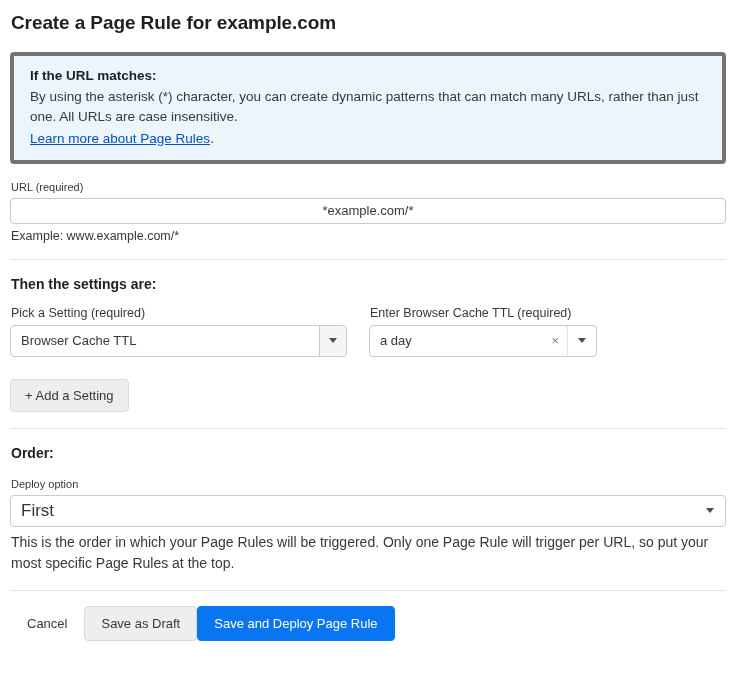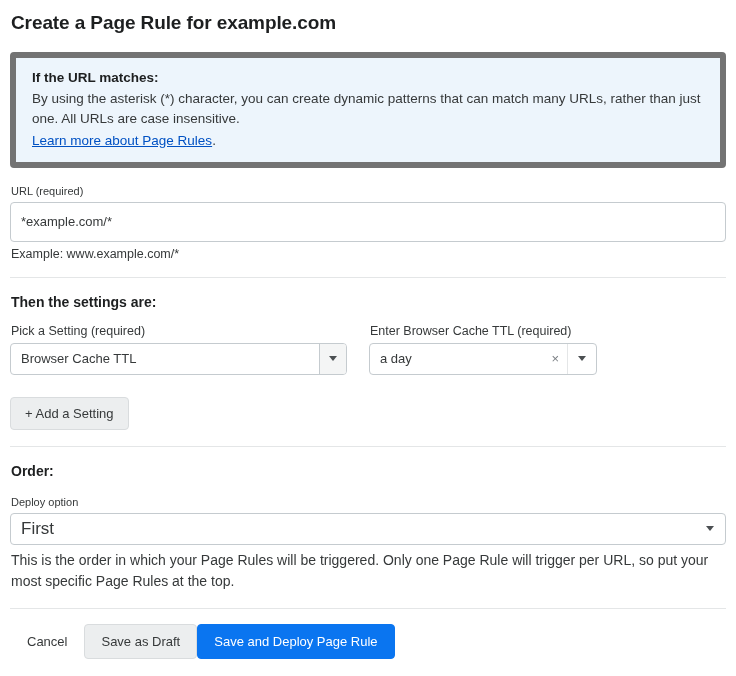--- a/index.html
+++ b/index.html
@@ -24,21 +24,21 @@
     font-weight: bold;
     color: #1d1f20;
     margin: 12px 0 0 1px;
     letter-spacing: -0.1px;
   }
 
   
   .callout {
     margin-top: 18px;
     background: #edf5fc;
-    border: 6px solid #737373;
+    border: 4px solid #737373;
     border-radius: 4px;
     padding: 12px 16px 14px 16px;
   }
   .callout-title {
     font-weight: bold;
     font-size: 13.5px;
     color: #1d1f20;
     margin-bottom: 4px;
   }
   .callout-text {
@@ -54,29 +54,30 @@
   .callout-link-wrap { margin-top: 3px; font-size: 13.5px; }
 
   
   .field-label {
     font-size: 11px;
     color: #36393a;
     margin: 17px 0 5px 1px;
   }
   .text-input {
     width: 100%;
-    height: 40px;
+    height: 26px;
     border: 1px solid #c5cbcf;
     border-radius: 4px;
     padding: 0 10px;
     font-size: 13px;
     color: #36393a;
     font-family: "Liberation Sans", sans-serif;
     background: #fff;
     outline: none;
+    text-align: center;
   }
   .helper {
     font-size: 12.5px;
     color: #36393a;
     margin: 5px 0 0 1px;
   }
 
   .divider {
     border: none;
     border-top: 1px solid #e4e6e7;

